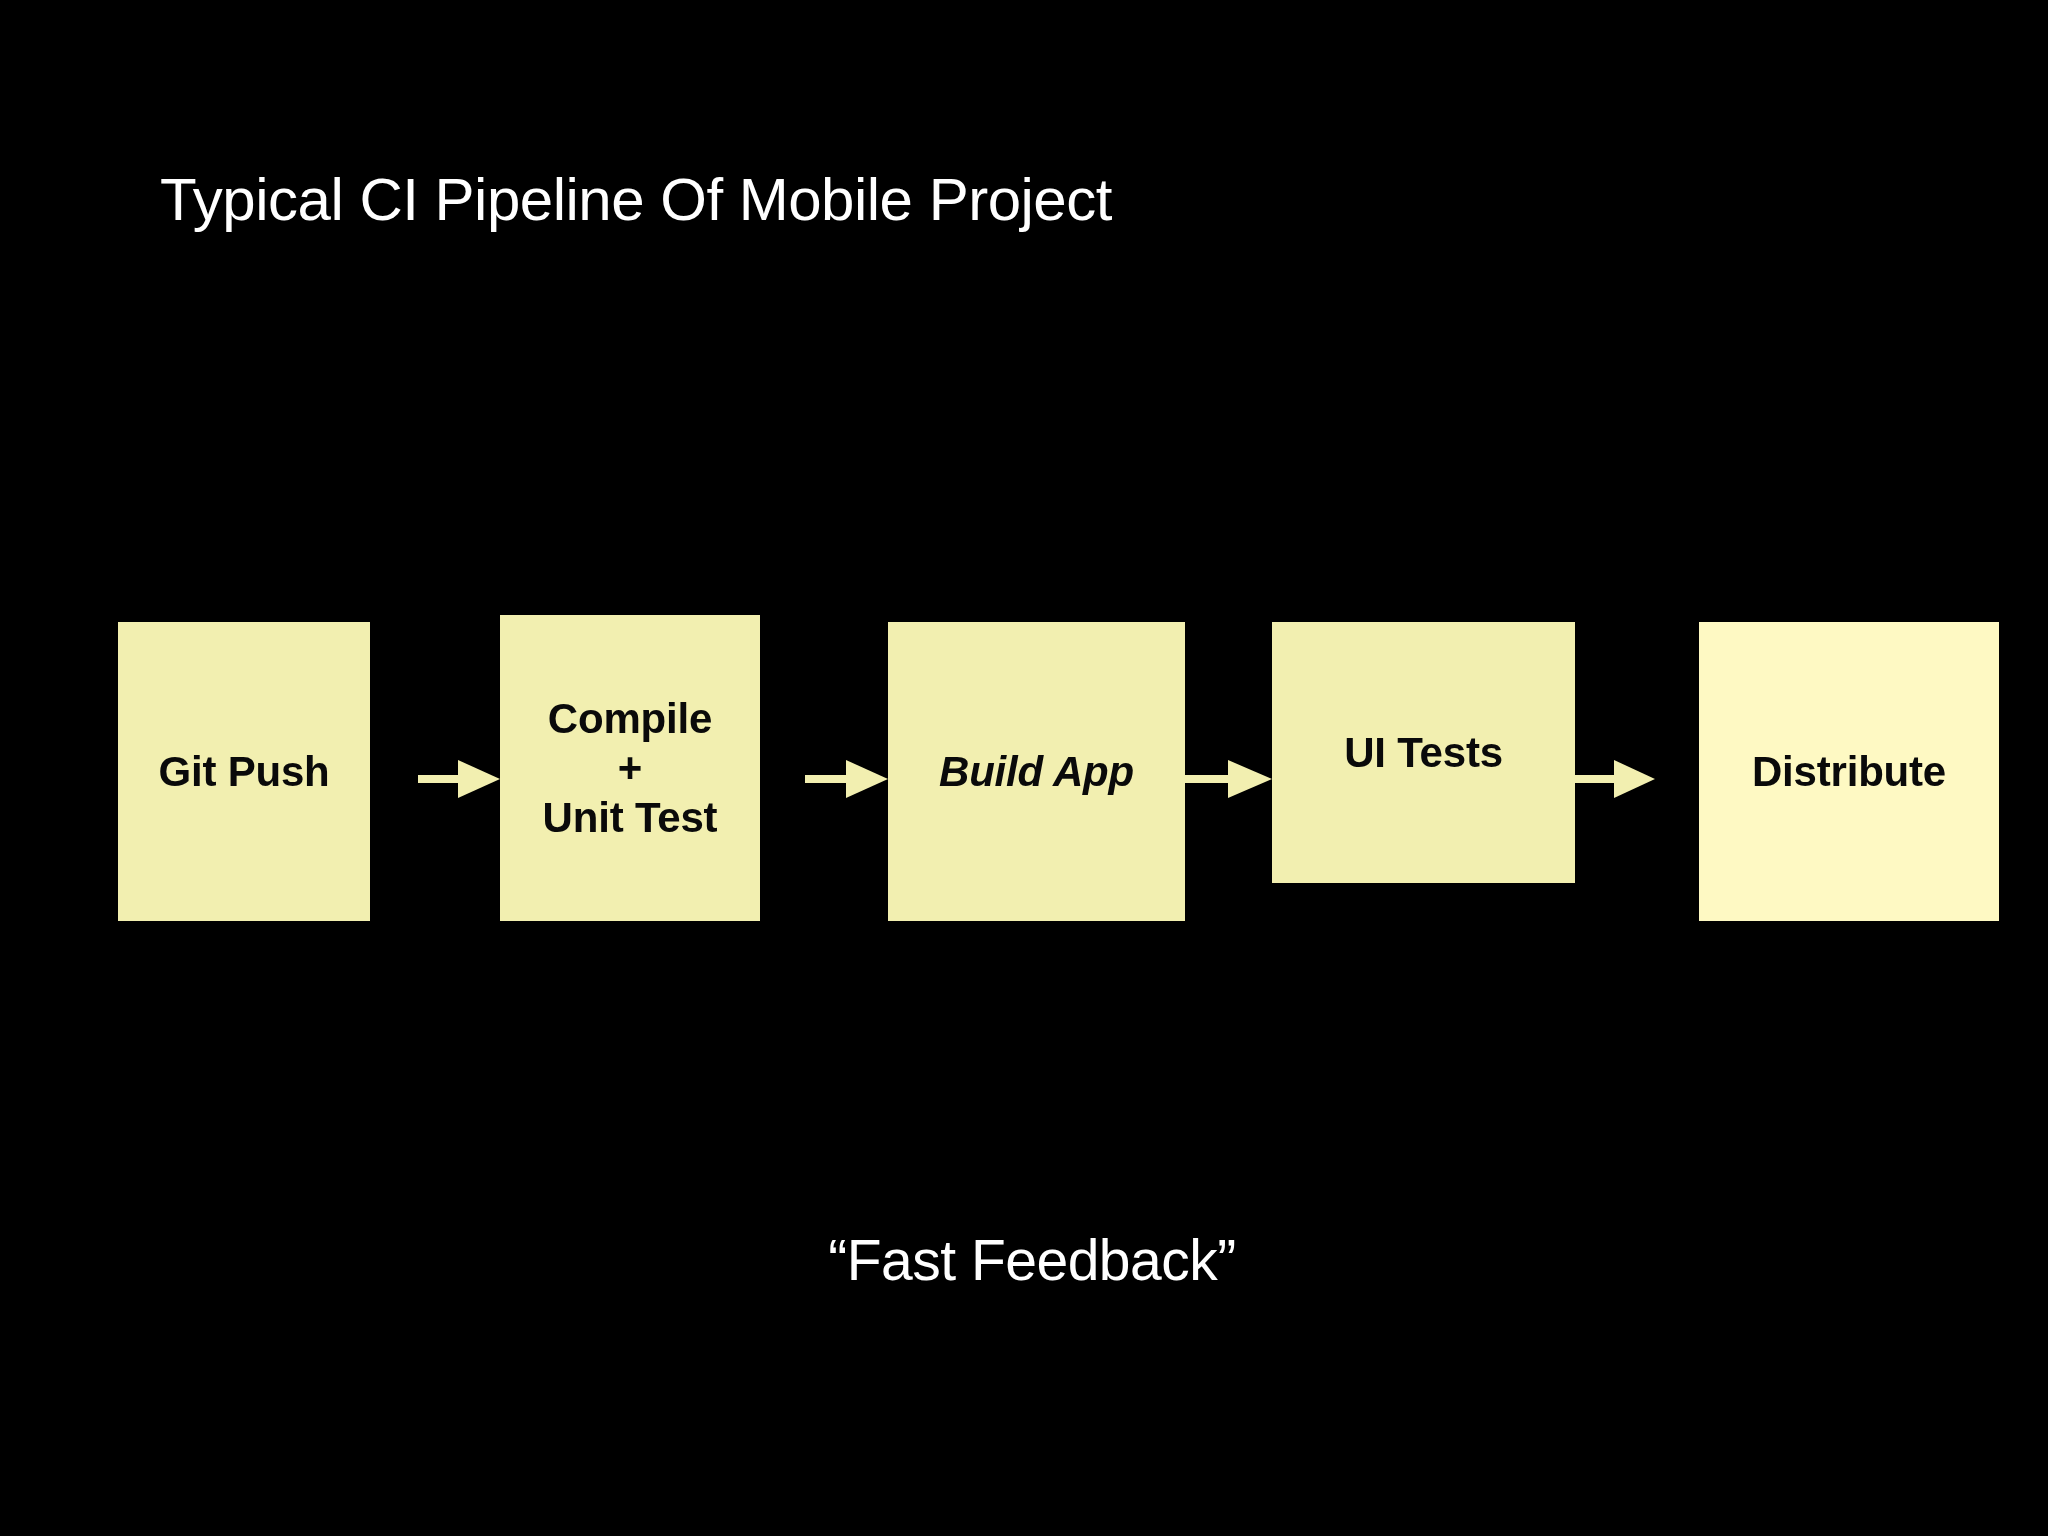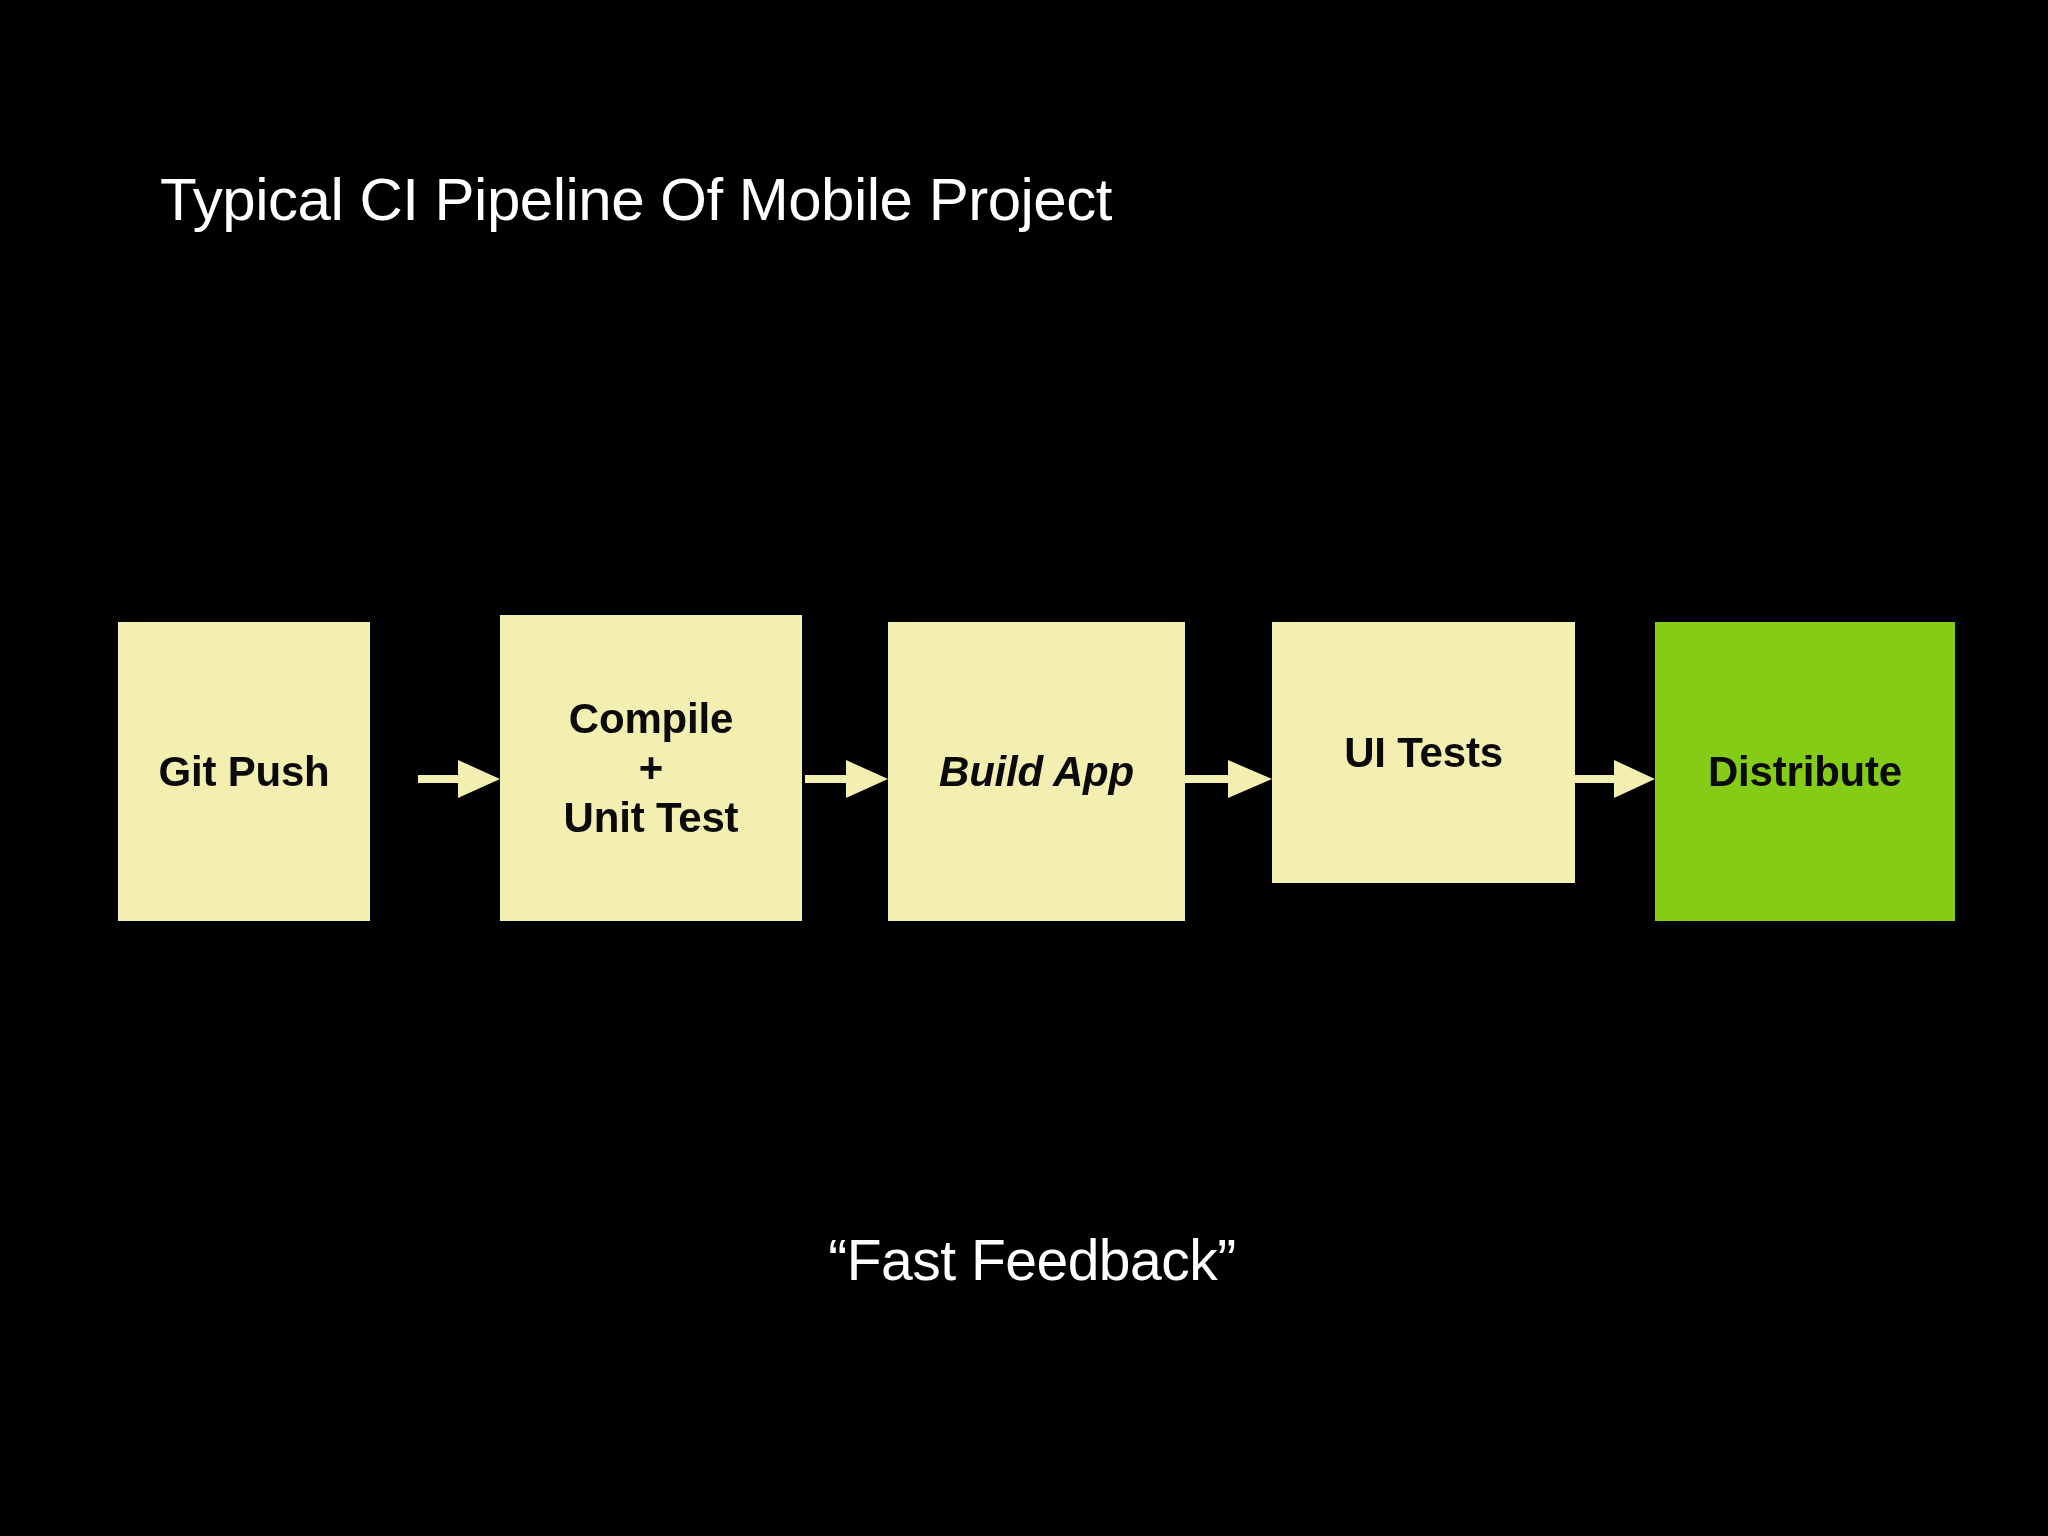--- a/index.html
+++ b/index.html
@@ -66,21 +66,21 @@
     font-weight: bold;
     font-size: 42px;
     line-height: 1.18;
     letter-spacing: -0.2px;
     padding: 0 6px;
     white-space: pre-line;
   }
 
   
   #box-git-push   { left: 118px;  top: 7px; width: 252px; height: 299px; }
-  #box-compile    { left: 500px;  top: 0px; width: 302px; height: 306px; }
+  #box-compile    { left: 500px;  top: 0px; width: 260px; height: 306px; }
   #box-build-app  { left: 888px;  top: 7px; width: 297px; height: 299px; font-style: italic; }
   #box-ui-tests   { left: 1272px; top: 7px; width: 303px; height: 261px; }
   #box-distribute { left: 1655px; top: 7px; width: 300px; height: 299px; }
 
   
   .arrow {
     position: absolute;
     top: 143px;
     height: 42px;
     display: block;
@@ -146,21 +146,21 @@
 
     <div class="stage-box" id="box-ui-tests" style="background: rgb(242, 239, 176);">
       <span class="stage-label" style="color: rgb(10, 10, 10);">UI Tests</span>
     </div>
 
     <svg class="arrow" id="arrow-4" viewBox="0 0 80 42" preserveAspectRatio="none">
       <rect x="0" y="17" width="51" height="8" fill="#F2EFB0"></rect>
       <polygon points="39,2 80,21 39,40" fill="#F2EFB0"></polygon>
     </svg>
 
-    <div class="stage-box" id="box-distribute" style="background: #84cc16;">
+    <div class="stage-box" id="box-distribute" style="background: #fef9c3; margin-left: 44px;">
       <span class="stage-label" style="color: rgb(10, 10, 10);">Distribute</span>
     </div>
 
   </div>
 
   <div id="caption" style="color: rgb(255, 255, 255);">“Fast Feedback”</div>
 
 </div>
 
 </body></html>

